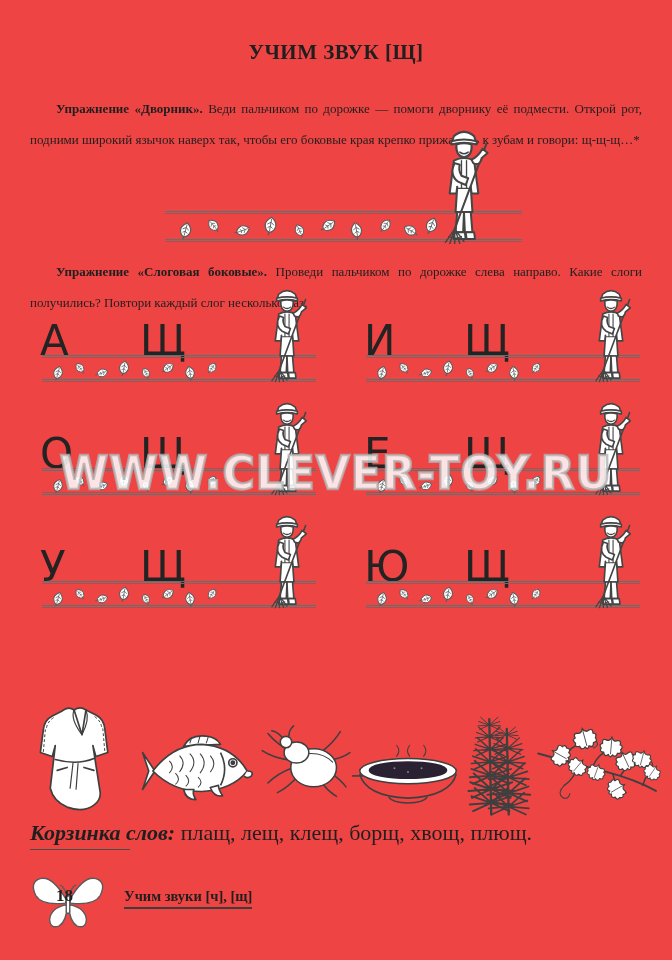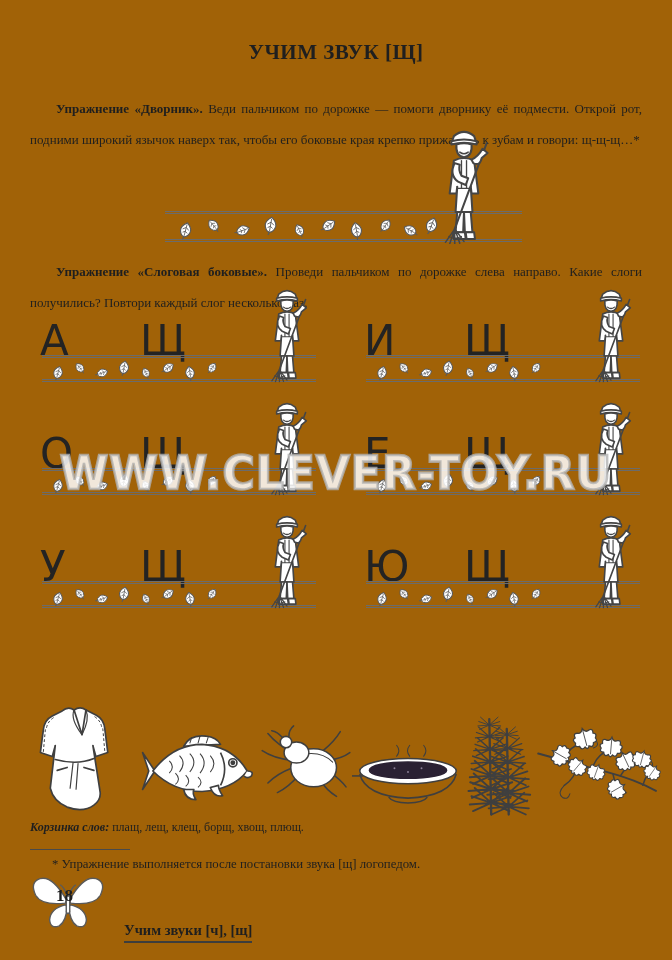--- a/index.html
+++ b/index.html
@@ -1,16 +1,16 @@
 <!DOCTYPE html>
 <html><head>
 <meta charset="utf-8">
 <style>
   html,body{margin:0;padding:0;background:#e8e8e8;}
-  .page{position:relative;width:672px;height:960px;background:#a16207;margin:0 auto;
+  .page{position:relative;width:672px;height:960px;background:#ef4444;margin:0 auto;
         font-family:"Liberation Serif",serif;color:#1f1f1f;overflow:hidden;}
   .abs{position:absolute;}
   .title{top:40px;left:0;right:0;text-align:center;font-size:21px;font-weight:bold;letter-spacing:.5px;}
   .para{left:30px;right:30px;font-size:13px;line-height:31px;text-align:justify;text-indent:26px;}
   .para b{font-weight:bold;}
   #p1{top:80px;} #p2{top:243px;} #p3{top:627px;}
   
   .scene{top:124px;left:0;right:0;height:120px;}
   .track{position:absolute;height:27px;border-top:3px double #6b6b6b;border-bottom:3px double #6b6b6b;
          box-sizing:border-box;}
@@ -29,29 +29,29 @@
   .cell .sweeper{position:absolute;right:0;bottom:1px;width:62px;height:102px;}
   
   .watermark{top:447px;left:0;right:0;text-align:center;white-space:nowrap;
      font-family:"DejaVu Sans",sans-serif;font-weight:800;font-size:44px;letter-spacing:1px;
      color:rgba(255,255,255,.85);-webkit-text-stroke:2.4px rgba(178,178,178,.8);
      z-index:6;pointer-events:none;transform:scaleY(1.06);}
   
   .pics{top:692px;left:28px;right:16px;height:126px;display:flex;align-items:flex-end;justify-content:space-between;}
   .pic{flex:0 0 auto;}
   
-  .basket{top:820px;left:30px;right:30px;font-size:12px;}
+  .basket{top:820px;left:30px;right:30px;font-size:22px;}
   .basket i{font-style:italic;font-weight:bold;}
   .footrule{top:849px;left:30px;width:100px;border-top:1.3px solid #4a4a4a;height:0;}
   .footnote{top:857px;left:52px;right:30px;font-size:12.8px;}
   .footer{top:872px;left:26px;width:400px;height:70px;}
   .bfly{position:absolute;left:0;top:0;width:84px;height:64px;}
   .pagenum{position:absolute;left:30px;top:14px;font-size:17px;font-weight:bold;}
   .footer-label{position:absolute;left:98px;top:16px;font-size:14.5px;font-weight:bold;
-      border-bottom:2px solid #3d3d3d;padding-bottom:2px;margin-top:34px;}
+      border-bottom:2px solid #3d3d3d;padding-bottom:2px;}
 </style>
 </head>
 <body>
 
 <svg width="0" height="0" style="position:absolute" aria-hidden="true">
   <defs>
     <symbol id="sweeper" viewBox="0 0 90 140">
       <g fill="#fff" stroke="#454545" stroke-width="2.4" stroke-linejoin="round" stroke-linecap="round">
         <path d="M33 12 Q45 2 57 12 L59 18 L31 18 Z"></path>
         <path d="M30 18 Q45 14 60 18 L60 22 Q45 18 30 22 Z"></path>
@@ -440,21 +440,20 @@
         <use href="#ivyleaf" xlink:href="#ivyleaf" transform="translate(115,44) rotate(15) scale(.9)"></use>
         <use href="#ivyleaf" xlink:href="#ivyleaf" transform="translate(88,76) rotate(60) scale(.95)"></use>
         <use href="#ivyleaf" xlink:href="#ivyleaf" transform="translate(126,58) rotate(35) scale(.8)"></use>
       </g>
     </svg>
   </div>
 
   <div class="abs basket"><i>Корзинка слов:</i><span> плащ, лещ, клещ, борщ, хвощ, плющ.</span></div>
 
   <div class="abs footrule"></div>
-  <div class="abs footnote">* Упражнение выполняется после постановки звука [щ] логопедом.</div>
 
   <div class="abs footer">
     <svg class="bfly" viewBox="0 0 96 70">
       <g fill="#fff" stroke="#5a5a5a" stroke-width="1.6" stroke-linejoin="round">
         <path d="M46 30 Q30 2 16 6 Q4 10 11 25 Q18 37 45 34 Z"></path>
         <path d="M50 30 Q66 2 80 6 Q92 10 85 25 Q78 37 51 34 Z"></path>
         <path d="M45 36 Q28 40 27 53 Q28 64 38 60 Q46 55 47 38 Z"></path>
         <path d="M51 36 Q68 40 69 53 Q68 64 58 60 Q50 55 49 38 Z"></path>
         <path d="M46 27 Q48 24 50 27 L50 44 Q48 48 46 44 Z"></path>
         <path d="M47 26 Q44 16 39 13 M49 26 Q52 16 57 13" fill="none"></path>

